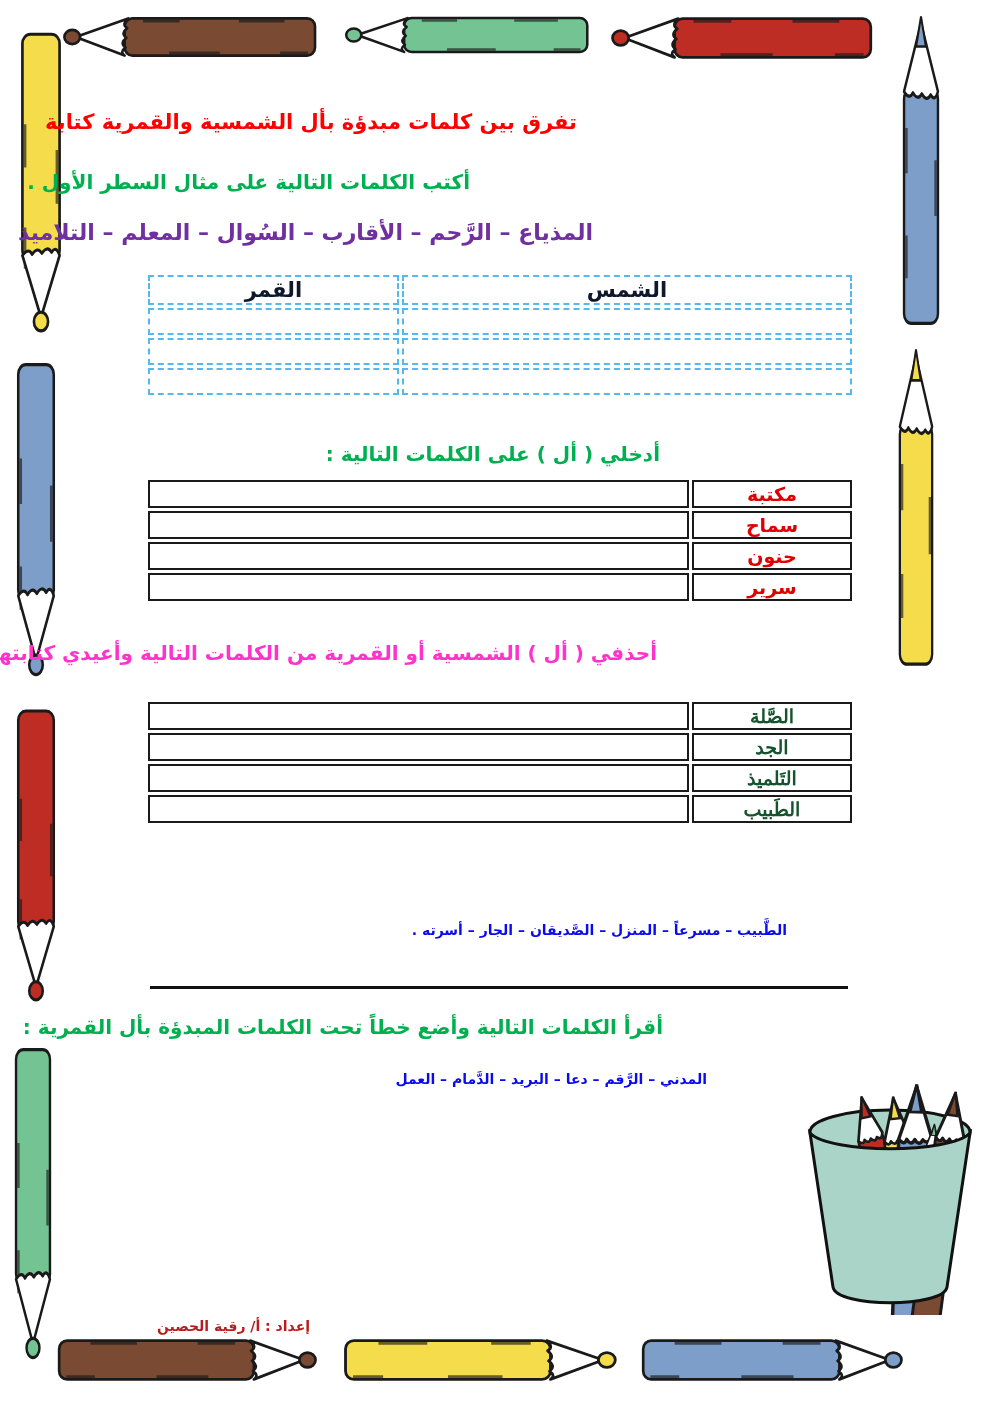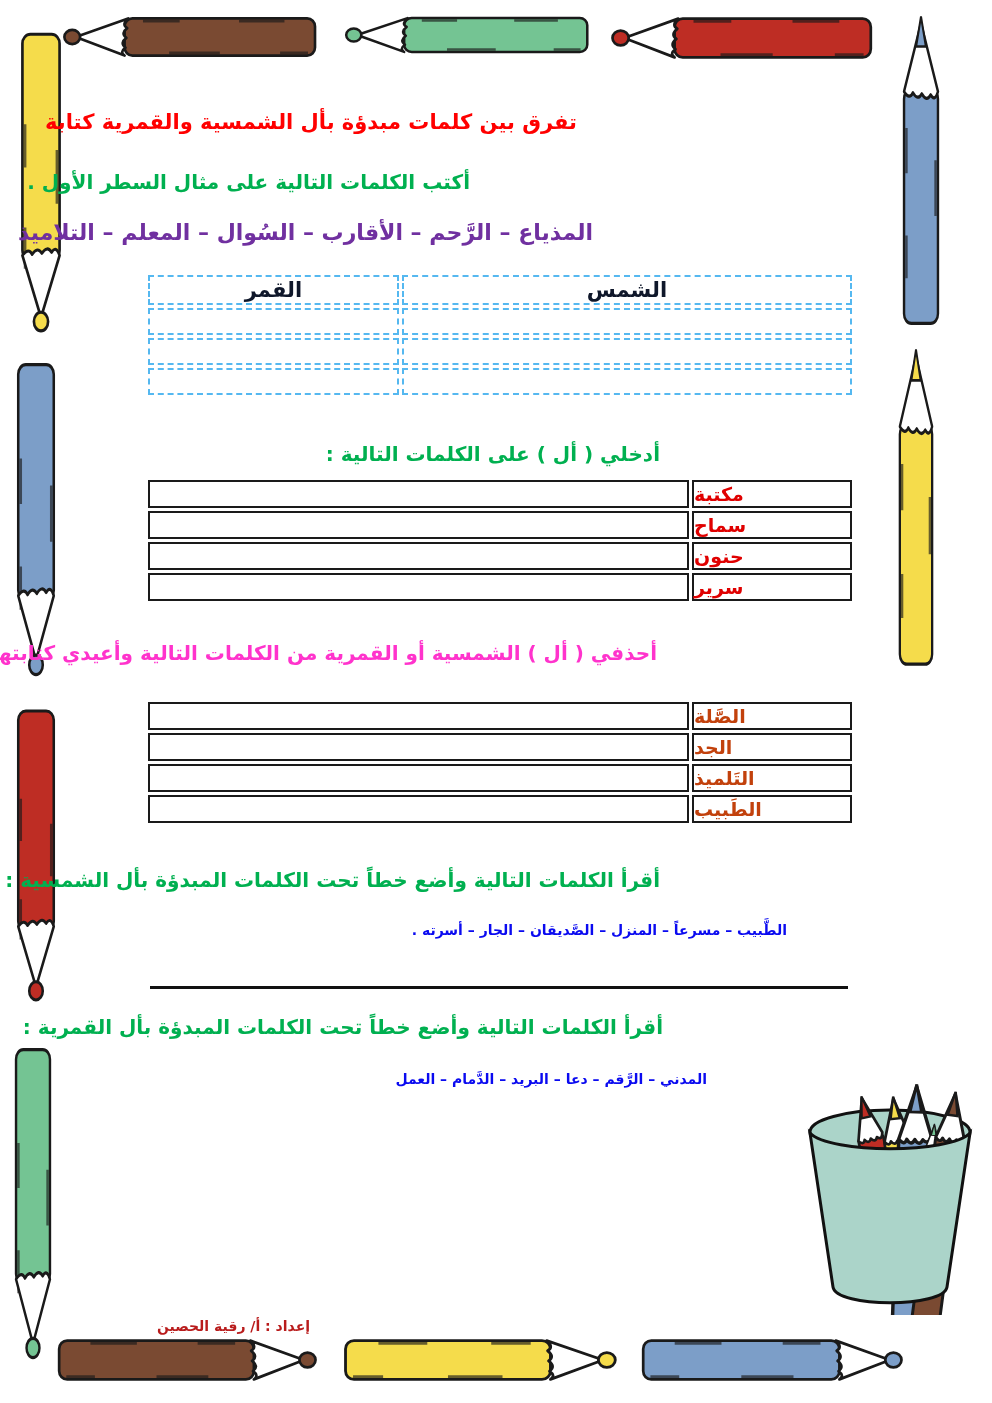--- a/index.html
+++ b/index.html
@@ -17,24 +17,24 @@
   .magenta{color:#FF33CC;font-size:20px;}
   .blue{color:#0A0AF0;font-size:14px;}
   .credit{color:#b91c1c;font-size:14px;}
   
   table{border-collapse:separate;border-spacing:3px 3px;direction:rtl;width:710px;}
   td,th{padding:0;margin:0;}
   .t-dash th{border:2px dashed #55B8F0;height:26px;color:#0f172a;font-size:21px;
              font-weight:bold;text-align:center;}
   .t-dash td{border:2px dashed #55B8F0;height:23px;}
   .t-solid td{border:2px solid #1a1a1a;height:24px;}
-  .t-solid .word{width:156px;text-align:left;font-size:19px;font-weight:bold;
+  .t-solid .word{width:156px;text-align:center;font-size:19px;font-weight:bold;
                  direction:rtl;margin-left:30px;}
   .t-solid.red .word{color:#E00000;}
-  .t-solid.viol .word{color:#c2410c;}
+  .t-solid.viol .word{color:#14532d;font-family:Liberation Serif, serif;}
   .answer-line{background:#111;height:3px;}
   
   .pencil{display:block;}
   .flip{transform:scaleX(-1);}
 </style>
 </head>
 <body>
 
 <svg style="position:absolute;width:0;height:0" aria-hidden="true">
   <defs>
@@ -196,21 +196,20 @@
       <td class="word">التَلميذ</td>
       <td></td>
     </tr>
     <tr>
       <td class="word">الطَبيب</td>
       <td></td>
     </tr>
   </tbody>
     </table>
 
-  <div class="abs ar green" style="right:332px;top:868px;">أقرأ الكلمات التالية وأضع خطاً تحت الكلمات المبدؤة بأل الشمسية :</div>
 
   <div class="abs ar blue" style="right:205px;top:922px;">الطَّبيب – مسرعاً – المنزل – الصَّديقان – الجار – أسرته .</div>
 
   <div class="abs answer-line" style="left:150px;top:986px;width:698px;"></div>
 
   <div class="abs ar green" style="right:329px;top:1015px;">أقرأ الكلمات التالية وأضع خطاً تحت الكلمات المبدؤة بأل القمرية :</div>
 
   <div class="abs ar blue" style="right:285px;top:1071px;">المدني – الرَّقم – دعا – البريد – الدَّمام – العمل</div>
 
   <div class="abs ar credit" style="right:682px;top:1318px;">إعداد : أ/ رقية الحصين</div>

